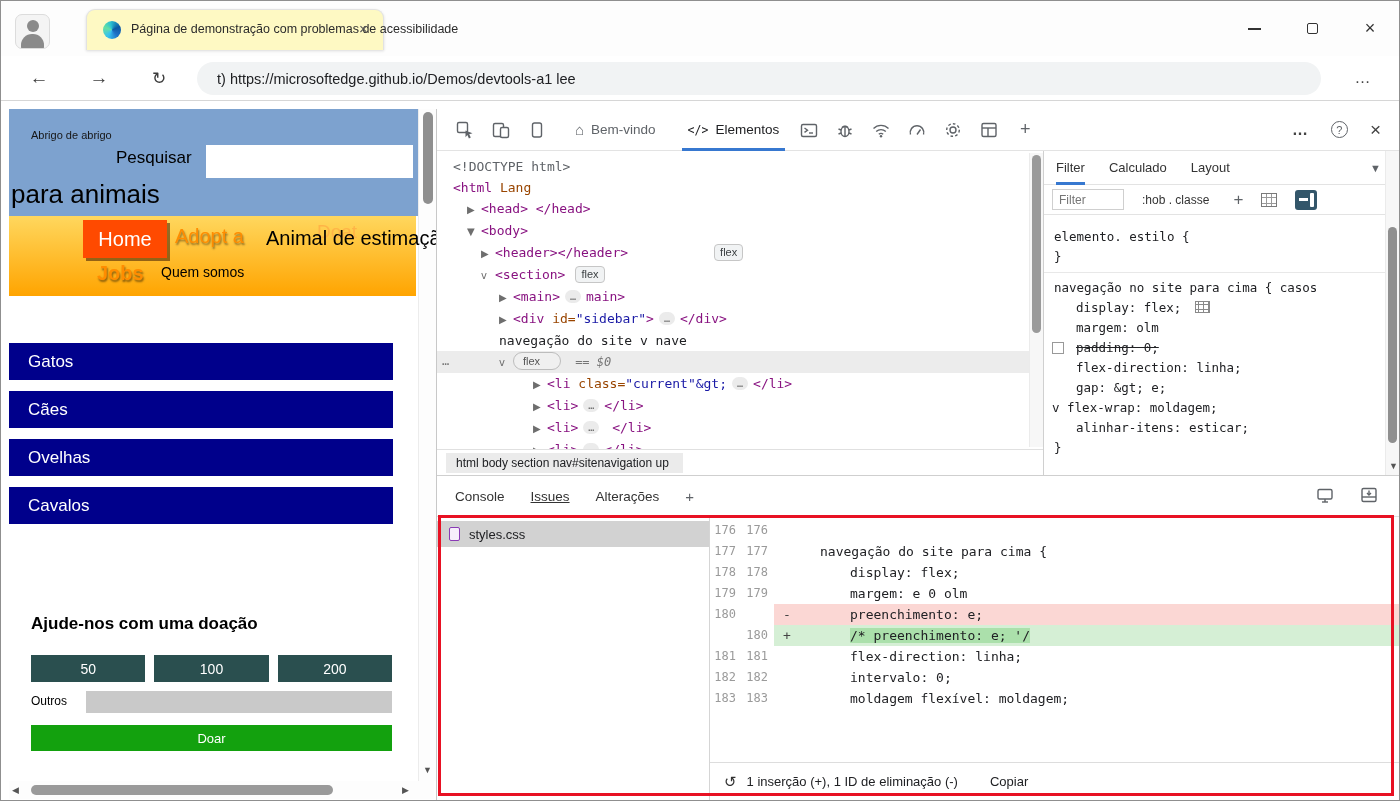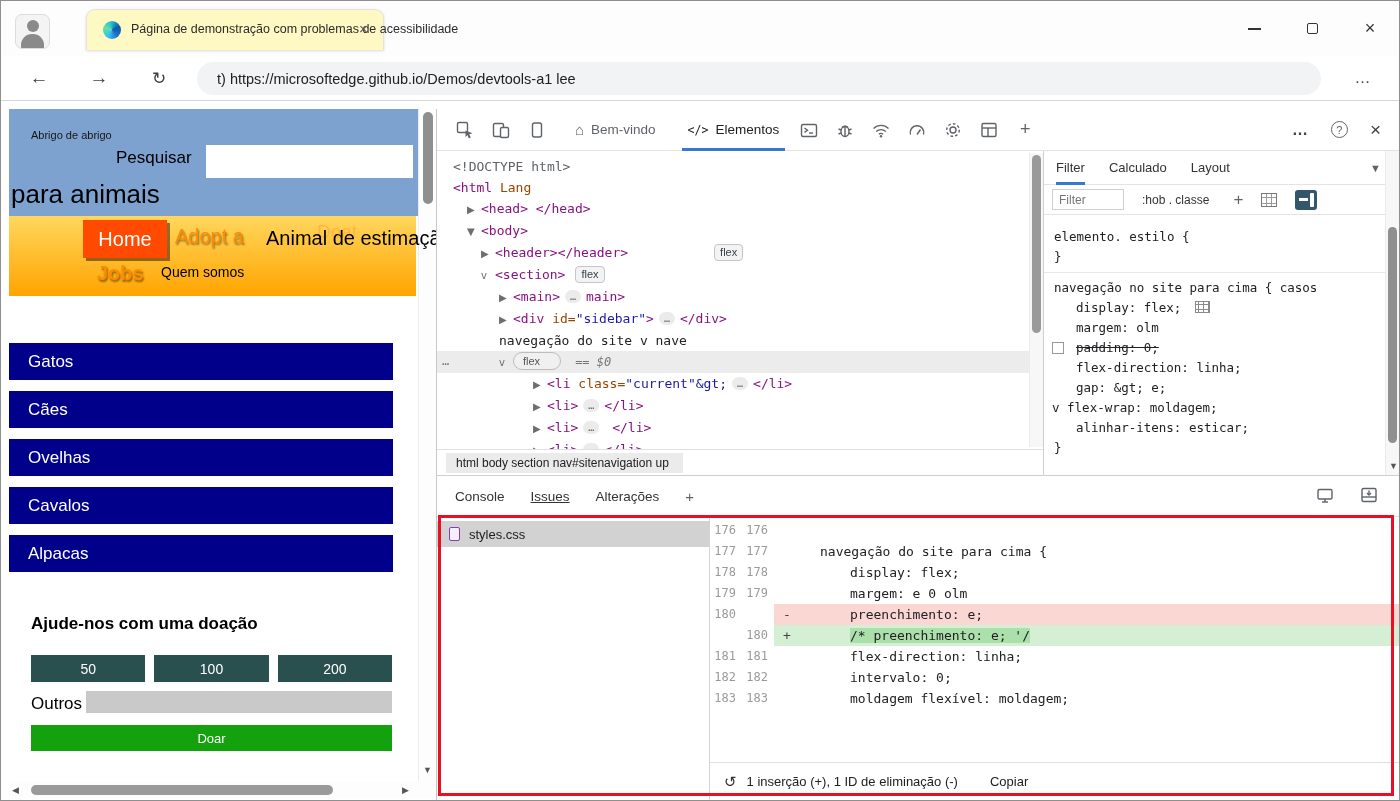--- a/index.html
+++ b/index.html
@@ -44,21 +44,21 @@
   .nav-adopt-prefix { position:absolute; left:166px; top:9px; font-size:20px; color:#ff8c00; text-shadow:1px 2px 2px rgba(0,0,0,.45); white-space:nowrap; }
   .nav-overlap { position:absolute; left:308px; top:5px; font-size:19px; color:#ffb347; opacity:.95;text-align:center; }
   .nav-adopt-main { position:absolute; left:257px; top:11px; font-size:20px; color:#000; white-space:nowrap; z-index:2; }
   .nav-jobs { position:absolute; left:88px; top:46px; font-size:20px; font-weight:bold; color:#ff8c00; text-shadow:1px 2px 2px rgba(0,0,0,.45); }
   .nav-about { position:absolute; left:152px; top:48px; font-size:14px; color:#000; }
   .cat-list { position:absolute; left:0; top:234px; width:384px; display:flex; flex-direction:column; gap:11px; }
   .cat-btn { height:37px; background:#00008b; color:#fff; font-size:17px; display:flex; align-items:center; padding-left:19px; cursor:default; }
   .don-heading { position:absolute; left:22px; top:505px; font-size:17px; font-weight:bold; color:#000; }
   .amount-row { position:absolute; left:22px; top:546px; width:361px; display:flex; gap:9px; }
   .amount-btn { flex:1; height:27px; background:#2a4f4f; color:#fff; font-size:14px; display:flex; align-items:center; justify-content:center;text-align:center; }
-  .other-label { position:absolute; left:22px; top:585px; font-size:17px; color:#000; }
+  .other-label { position:absolute; left:22px; top:585px; font-size:12px; color:#000; }
   .other-input { position:absolute; left:77px; top:582px; width:306px; height:22px; background:#c9c9c9; border:none; }
   .donate-btn { position:absolute; left:22px; top:616px; width:361px; height:26px; background:#13a10e; color:#fff; font-size:13px; display:flex; align-items:center; justify-content:center; }
   .page-vscroll { position:absolute; right:0; top:0; width:18px; height:672px; background:#fdfdfd; border-left:1px solid #ececec; }
   .page-vthumb { position:absolute; left:4px; top:3px; width:10px; height:92px; background:#8f8f8f; border-radius:5px; }
   .page-vdown { position:absolute; left:4px; bottom:6px; font-size:9px; color:#555; }
   .page-hscroll { position:absolute; left:0; bottom:1px; width:425px; height:18px; background:#fdfdfd; }
   .page-hleft { position:absolute; left:3px; top:4px; font-size:9px; color:#555; }
   .page-hright { position:absolute; left:393px; top:4px; font-size:9px; color:#555; }
   .page-hthumb { position:absolute; left:22px; top:4px; width:302px; height:10px; background:#9a9a9a; border-radius:5px; }
 
@@ -219,23 +219,20 @@
           </div>
 
           <div class="cat-btn">
             <span>Ovelhas</span>
           </div>
 
           <div class="cat-btn">
             <span>Cavalos</span>
           </div>
 
-          <div class="cat-btn">
-            <span>Alpacas</span>
-          </div>
         </div>
       <div class="don-heading">Ajude-nos com uma doação</div>
       <div class="amount-row">
 
           <div class="amount-btn">
             <span>50</span>
           </div>
 
           <div class="amount-btn">
             <span>100</span>

